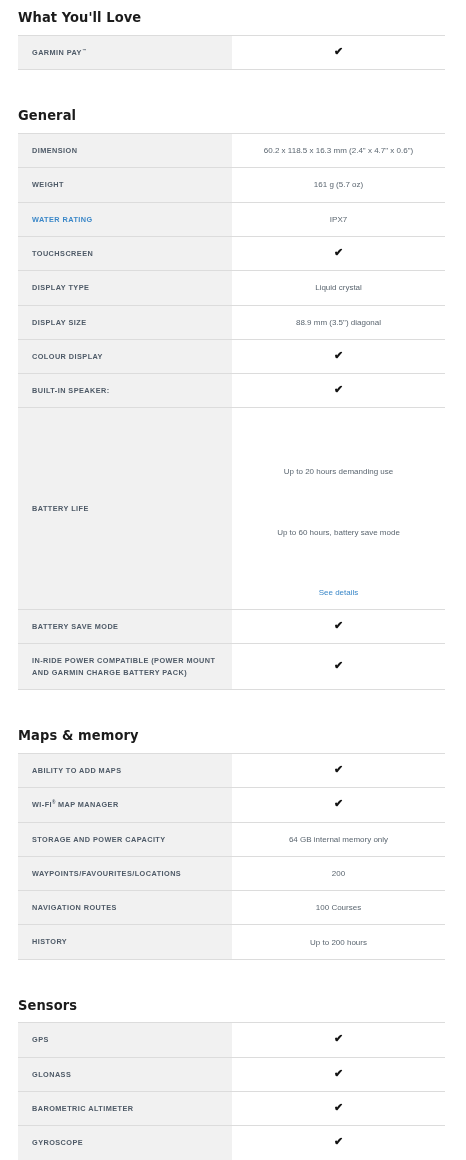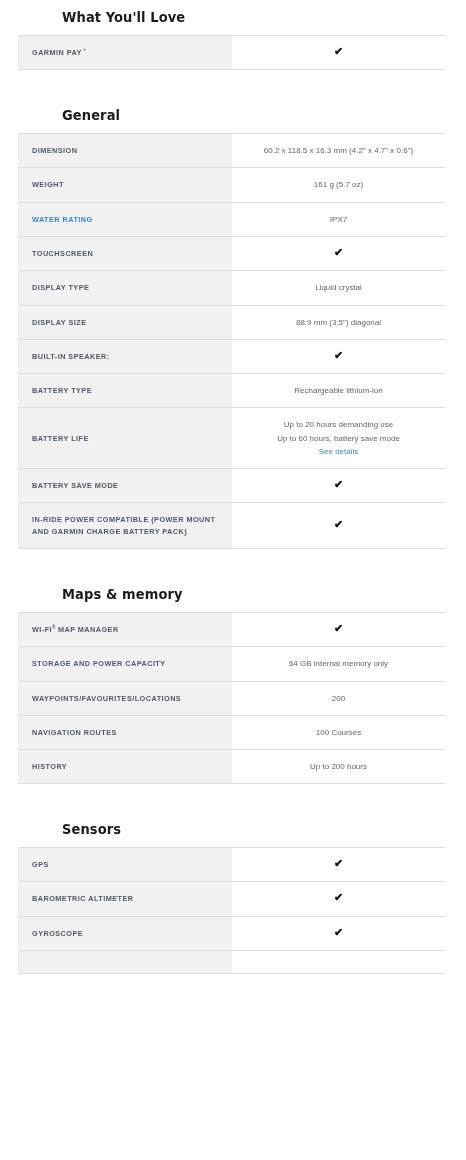--- a/index.html
+++ b/index.html
@@ -22,21 +22,20 @@
   
   .section { margin: 0; }
   .section-title {
     font-family: "Liberation Sans Narrow", "DejaVu Sans Condensed", "Liberation Sans", sans-serif;
     font-size: 14.5px;
     font-weight: 700;
     color: #1b1b1b;
     letter-spacing: 0.1px;
     padding: 0 0 9px 0;
     line-height: 1.15;
-    margin-left: 44px;
   }
   .section-gap-top { height: 17px; }
   .section-gap-bottom { height: 20px; }
 
   
   .spec-table {
     width: 427px;
     border-collapse: collapse;
     table-layout: fixed;
   }
@@ -80,21 +79,21 @@
     font-size: 11px;
     line-height: 1;
     color: #141414;
     font-weight: 700;
   }
   .sup {
     font-size: 0.62em;
     vertical-align: super;
     letter-spacing: 0;
   }
-  .vline { display: block; }
+  .vline { display: block; margin-top: 47px; }
 </style>
 </head>
 <body>
 
 <div class="page">
   <div id="sections-root">
       <div class="section">
         <div style="height: 9px;"></div>
         <div class="section-title">What You'll Love</div>
         <table class="spec-table">
@@ -107,21 +106,21 @@
         </table>
         <div class="section-gap-bottom"></div>
       </div>
       <div class="section">
         <div class="section-gap-top"></div>
         <div class="section-title">General</div>
         <table class="spec-table">
           <tbody>
             <tr>
               <td class="spec-label"><span><span>DIMENSION</span></span></td>
-              <td class="spec-value"><span>60.2 x 118.5 x 16.3 mm (4.2" x 4.7" x 0.6")</span></td>
+              <td class="spec-value"><span>60.2 x 118.5 x 16.3 mm (2.4" x 4.7" x 0.6")</span></td>
             </tr>
             <tr>
               <td class="spec-label"><span><span>WEIGHT</span></span></td>
               <td class="spec-value"><span>161 g (5.7 oz)</span></td>
             </tr>
             <tr>
               <td class="spec-label"><a href="#"><span>WATER RATING</span></a></td>
               <td class="spec-value"><span>IPX7</span></td>
             </tr>
             <tr>
@@ -130,26 +129,26 @@
             </tr>
             <tr>
               <td class="spec-label"><span><span>DISPLAY TYPE</span></span></td>
               <td class="spec-value"><span>Liquid crystal</span></td>
             </tr>
             <tr>
               <td class="spec-label"><span><span>DISPLAY SIZE</span></span></td>
               <td class="spec-value"><span>88.9 mm (3.5") diagonal</span></td>
             </tr>
             <tr>
+              <td class="spec-label"><span><span>COLOUR DISPLAY</span></span></td>
+              <td class="spec-value"><span class="check">✔</span></td>
+            </tr>
+            <tr>
               <td class="spec-label"><span><span>BUILT-IN SPEAKER:</span></span></td>
               <td class="spec-value"><span class="check">✔</span></td>
-            </tr>
-            <tr>
-              <td class="spec-label"><span><span>BATTERY TYPE</span></span></td>
-              <td class="spec-value"><span>Rechargeable lithium-ion</span></td>
             </tr>
             <tr>
               <td class="spec-label"><span><span>BATTERY LIFE</span></span></td>
               <td class="spec-value">
                 <span class="vline">Up to 20 hours demanding use</span>
                 <span class="vline">Up to 60 hours, battery save mode</span>
                 <a class="link vline" href="#">See details</a>
               </td>
             </tr>
             <tr>
@@ -163,20 +162,24 @@
           </tbody>
         </table>
         <div class="section-gap-bottom"></div>
       </div>
       <div class="section">
         <div class="section-gap-top"></div>
         <div class="section-title">Maps &amp; memory</div>
         <table class="spec-table">
           <tbody>
             <tr>
+              <td class="spec-label"><span><span>ABILITY TO ADD MAPS</span></span></td>
+              <td class="spec-value"><span class="check">✔</span></td>
+            </tr>
+            <tr>
               <td class="spec-label"><span><span>WI-FI</span><span class="sup">®</span><span> MAP MANAGER</span></span></td>
               <td class="spec-value"><span class="check">✔</span></td>
             </tr>
             <tr>
               <td class="spec-label"><span><span>STORAGE AND POWER CAPACITY</span></span></td>
               <td class="spec-value"><span>64 GB internal memory only</span></td>
             </tr>
             <tr>
               <td class="spec-label"><span><span>WAYPOINTS/FAVOURITES/LOCATIONS</span></span></td>
               <td class="spec-value"><span>200</span></td>
@@ -196,20 +199,24 @@
       <div class="section">
         <div class="section-gap-top"></div>
         <div class="section-title">Sensors</div>
         <table class="spec-table">
           <tbody>
             <tr>
               <td class="spec-label"><span><span>GPS</span></span></td>
               <td class="spec-value"><span class="check">✔</span></td>
             </tr>
             <tr>
+              <td class="spec-label"><span><span>GLONASS</span></span></td>
+              <td class="spec-value"><span class="check">✔</span></td>
+            </tr>
+            <tr>
               <td class="spec-label"><span><span>BAROMETRIC ALTIMETER</span></span></td>
               <td class="spec-value"><span class="check">✔</span></td>
             </tr>
             <tr>
               <td class="spec-label"><span><span>GYROSCOPE</span></span></td>
               <td class="spec-value"><span class="check">✔</span></td>
             </tr>
             <tr>
               <td class="spec-label"></td>
               <td class="spec-value"></td>

